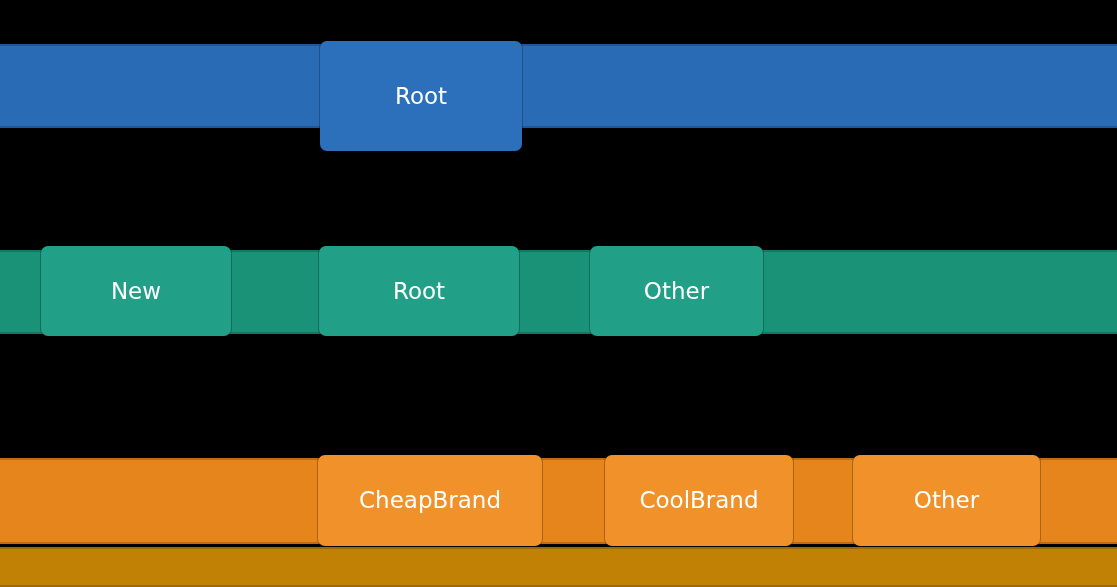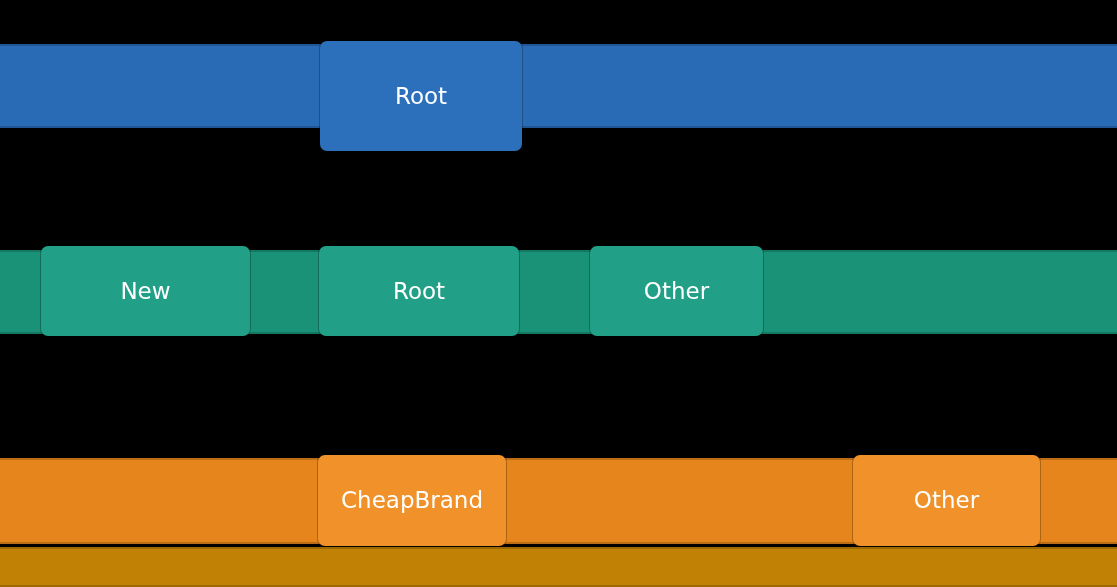--- a/index.html
+++ b/index.html
@@ -37,30 +37,33 @@
 </style>
 </head>
 <body>
 
 <div id="chart">
     <div class="bar" style="left: 0px; top: 44px; width: 1117px; height: 84px; background: rgb(42, 107, 182);"></div>
     <div class="tile" style="left: 320px; top: 41px; width: 202px; height: 110px; background: rgb(44, 112, 188);">
       <span class="tile-label">Root</span>
     </div>
     <div class="bar" style="left: 0px; top: 250px; width: 1117px; height: 84px; background: rgb(25, 146, 120);"></div>
-    <div class="tile" style="left: 41px; top: 246px; width: 209px; height: 90px; background: rgb(33, 160, 135);">
+    <div class="tile" style="left: 41px; top: 246px; width: 190px; height: 90px; background: rgb(33, 160, 135);">
       <span class="tile-label">New</span>
     </div>
     <div class="tile" style="left: 319px; top: 246px; width: 200px; height: 90px; background: rgb(33, 160, 135);">
       <span class="tile-label">Root</span>
     </div>
     <div class="tile" style="left: 590px; top: 246px; width: 173px; height: 90px; background: rgb(33, 160, 135);">
       <span class="tile-label">Other</span>
     </div>
     <div class="bar" style="left: 0px; top: 458px; width: 1117px; height: 86px; background: rgb(230, 133, 27);"></div>
-    <div class="tile" style="left: 318px; top: 455px; width: 188px; height: 91px; background: rgb(240, 145, 41);">
+    <div class="tile" style="left: 318px; top: 455px; width: 224px; height: 91px; background: rgb(240, 145, 41);">
       <span class="tile-label">CheapBrand</span>
+    </div>
+    <div class="tile" style="left: 605px; top: 455px; width: 188px; height: 91px; background: rgb(240, 145, 41);">
+      <span class="tile-label">CoolBrand</span>
     </div>
     <div class="tile" style="left: 853px; top: 455px; width: 187px; height: 91px; background: rgb(240, 145, 41);">
       <span class="tile-label">Other</span>
     </div>
     <div class="bar" style="left: 0px; top: 547px; width: 1117px; height: 40px; background: rgb(192, 129, 4);"></div>
   </div>
 
 </body></html>

